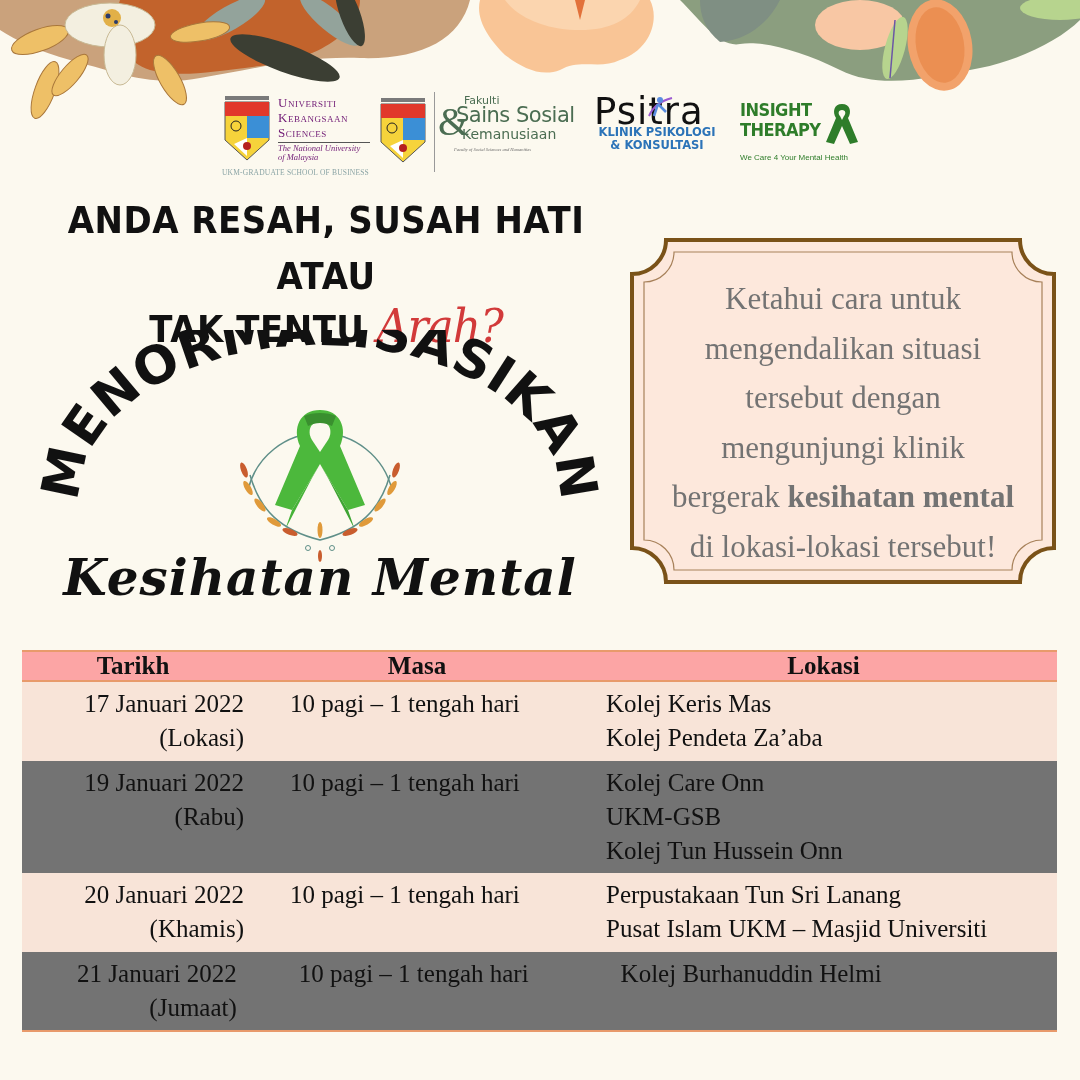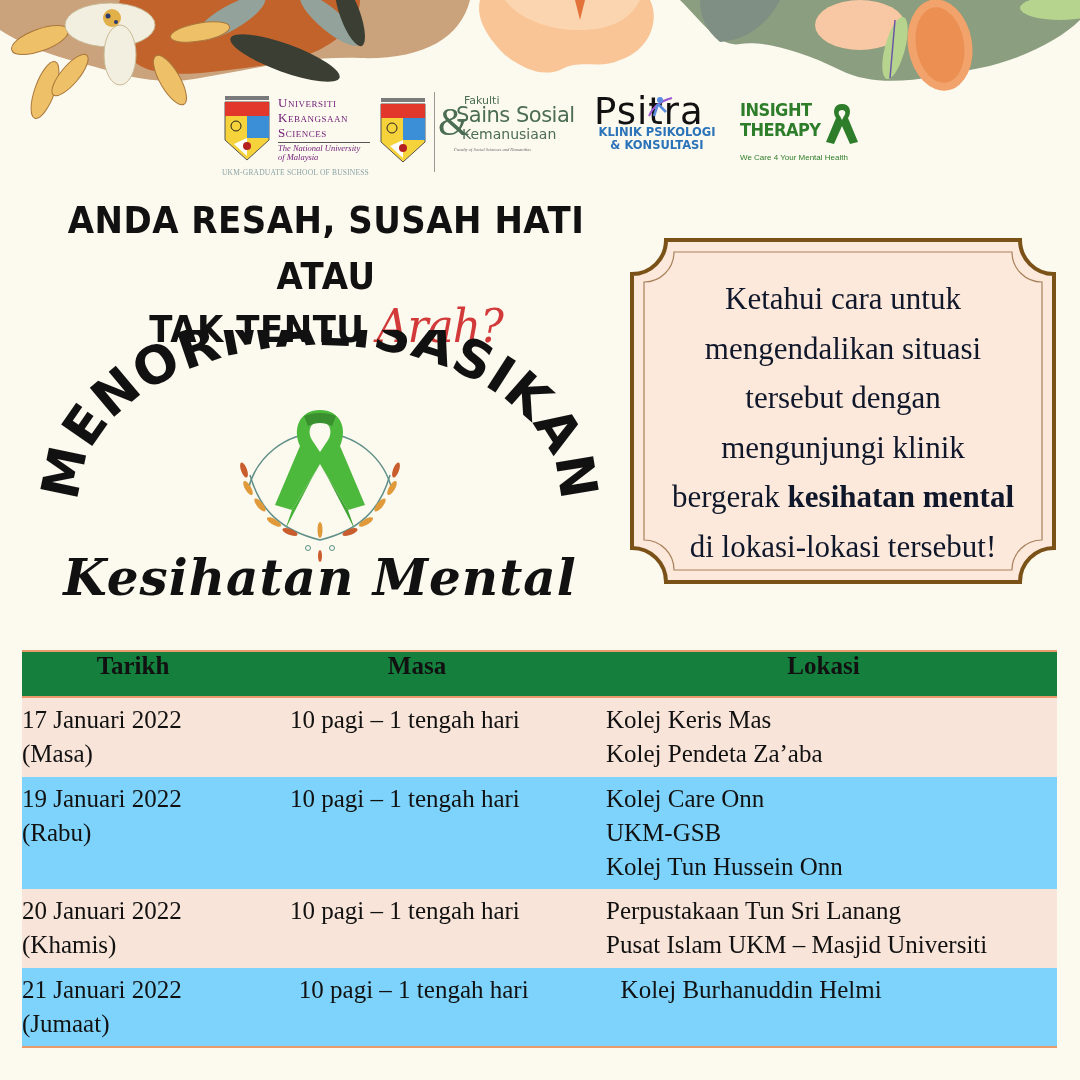--- a/index.html
+++ b/index.html
@@ -60,38 +60,38 @@
       position: absolute; left: 40px; top: 548px; width: 560px; text-align: center;
       font-family: "DejaVu Serif", serif; font-style: italic; font-weight: bold;
       font-size: 50px; color: #111; letter-spacing: 1px; z-index: 2;
     }
 
     
     .panel { position: absolute; left: 628px; top: 236px; width: 430px; height: 350px; z-index: 2; }
     .panel svg { position: absolute; left: 0; top: 0; }
     .panel-text {
       position: absolute; left: 20px; top: 38px; width: 390px; text-align: center;
-      font-family: "Liberation Serif", serif; font-size: 31px; line-height: 49.5px; color: #0f172a;
+      font-family: "Liberation Serif", serif; font-size: 31px; line-height: 49.5px; color: #737373;
     }
     .panel-text b { font-weight: bold; }
 
     
     .schedule { position: absolute; left: 22px; top: 650px; width: 1035px; z-index: 2; border-collapse: collapse; }
     .schedule .row { display: flex; width: 1035px; }
-    .schedule .hdr { background: #15803d; border-top: 2px solid #e89a6b; border-bottom: 2px solid #e89a6b; height: 48px; align-items: flex-start; }
+    .schedule .hdr { background: #fca5a5; border-top: 2px solid #e89a6b; border-bottom: 2px solid #e89a6b; height: 32px; align-items: flex-end; }
     .schedule .hdr div { font-family: "Liberation Serif", serif; font-weight: bold; font-size: 25px; text-align: center; }
-    .c1 { width: 222px; text-align: left; }
+    .c1 { width: 222px; text-align: right; }
     .c2 { width: 362px; padding-left: 46px; }
     .c3 { width: 451px; padding-left: 0; }
     .hdr .c2 { padding-left: 0; text-align: center; width: 346px; }
     .hdr .c3 { text-align: center; width: 467px; padding-right: 0; }
     .schedule .data div { font-family: "Liberation Serif", serif; font-size: 25px; line-height: 34px; }
     .schedule .data { padding-top: 5px; }
     .schedule .data.alt { background: #f8e4d8; }
-    .schedule .data.plain { background: #7dd3fc; }
+    .schedule .data.plain { background: #737373; }
     .c1 .d, .c1 .w { display: block; }
     .c3 .loc { display: block; }
     .schedule .bottom { border-bottom: 2px solid #e89a6b; gap: 16px; }
   </style>
 </head>
 <body>
 
 <svg class="decor" viewBox="0 0 1080 200" width="1080" height="200">
 
   <path d="M0 0 H470 C460 40 420 60 360 58 C300 56 250 70 200 78 C150 88 110 70 70 60 C40 52 15 40 0 30 Z" fill="#caa27c"></path>
@@ -260,21 +260,21 @@
 <div class="schedule">
   <div class="row hdr">
     <div class="c1">Tarikh</div>
     <div class="c2">Masa</div>
     <div class="c3">Lokasi</div>
   </div>
 
   <div class="row data alt" style="height:79px;">
     <div class="c1">
       <span class="d">17 Januari 2022</span>
-      <span class="w">(Masa)</span>
+      <span class="w">(Lokasi)</span>
     </div>
     <div class="c2">10 pagi – 1 tengah hari</div>
     <div class="c3">
       <span class="loc">Kolej Keris Mas</span>
       <span class="loc">Kolej Pendeta Za’aba</span>
     </div>
   </div>
 
   <div class="row data plain" style="height:112px;">
     <div class="c1">

